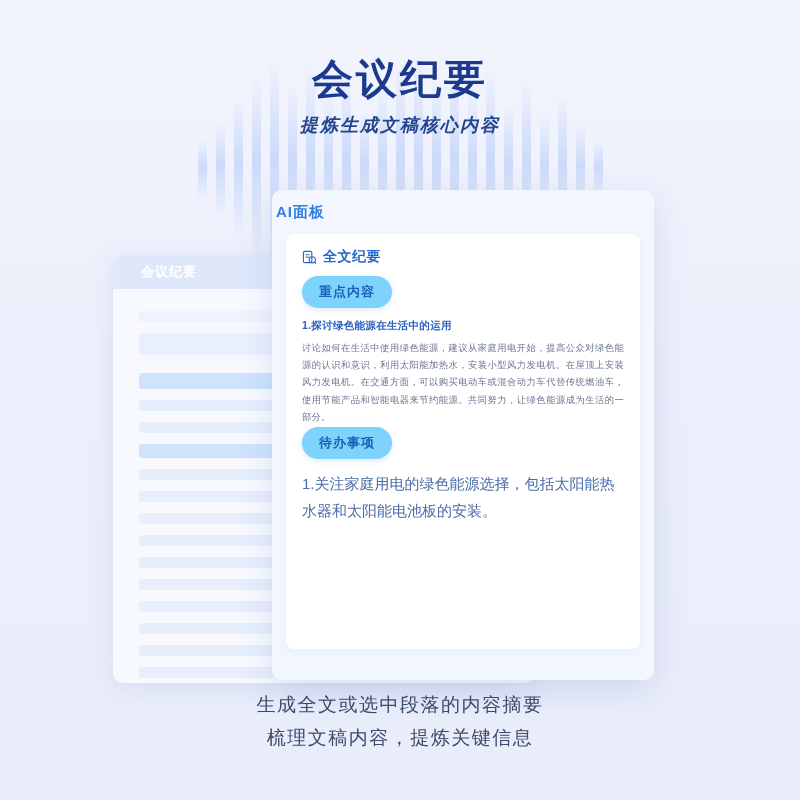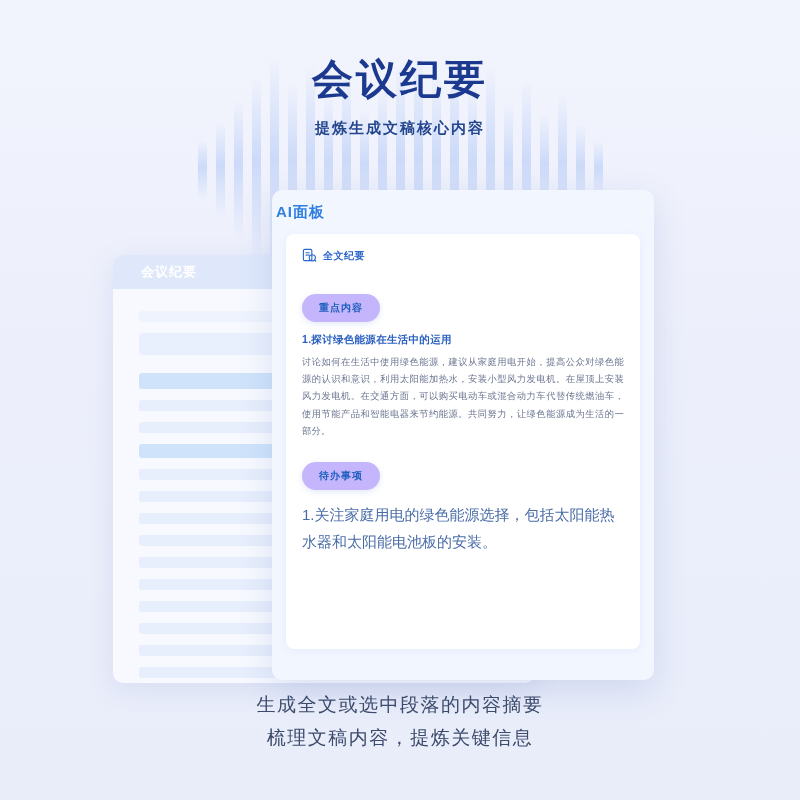--- a/index.html
+++ b/index.html
@@ -49,25 +49,26 @@
   }
   .title {
     font-size: 41px;
     font-weight: bold;
     color: #1b3a8f;
     letter-spacing: 3px;
     line-height: 1.25;
     margin: 0;
   }
   .subtitle {
-    margin-top: 14px;
-    font-size: 15px;
+    margin-top: 8px;
+    font-size: 18px;
     font-weight: bold;
     color: #23468f;
     letter-spacing: 2px;
+    font-style: italic;
   }
   
   .doc-card {
     position: absolute;
     left: 113px;
     top: 255px;
     width: 422px;
     height: 428px;
     background: #f7f9ff;
     border-radius: 10px;
@@ -143,41 +144,41 @@
     gap: 6px;
     margin-bottom: 9px;
   }
   .sec-head .sec-ico {
     width: 15px;
     height: 15px;
     display: inline-block;
     position: relative;
   }
   .sec-head .sec-label {
-    font-size: 10px;
+    font-size: 14px;
     font-weight: bold;
     color: #2b66c9;
     letter-spacing: 0.5px;
   }
   .para {
     font-size: 9.3px;
     line-height: 1.85;
     color: #6b7590;
     text-align: justify;
     letter-spacing: 0.2px;
     margin: 0;
   }
   .pill {
     display: inline-block;
-    margin: 22px 0 11px 0;
+    margin: 1px 0 11px 0;
     padding: 7px 17px;
     border-radius: 16px;
-    background: #c4b5fd;
+    background: #7dd3fc;
     color: #1f5fbd;
-    font-size: 10px;
+    font-size: 13px;
     font-weight: bold;
     letter-spacing: 1px;
     box-shadow: 0 2px 6px rgba(120,160,220,0.22);
   }
   .item-title {
     font-size: 10.5px;
     font-weight: bold;
     color: #2a5fc0;
     margin-bottom: 7px;
     letter-spacing: 0.3px;

